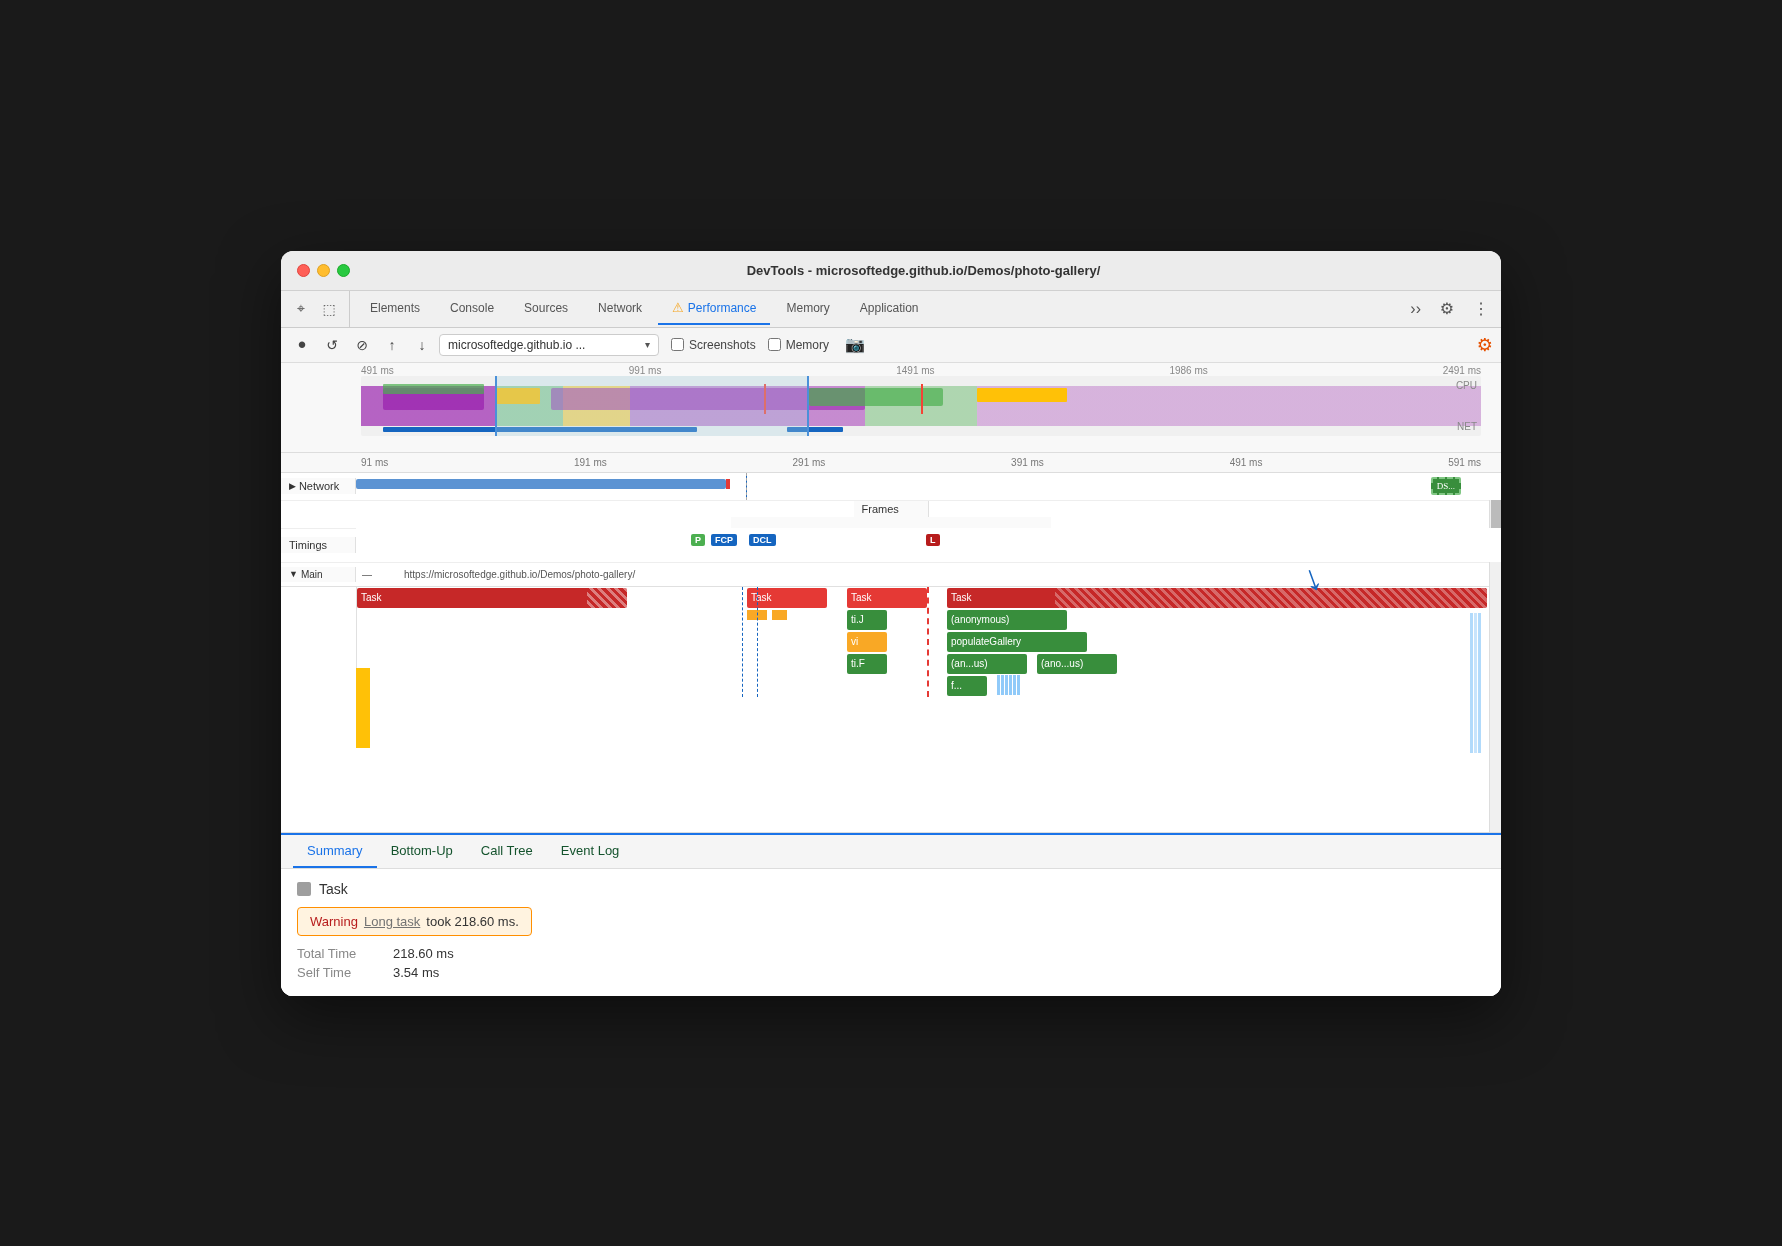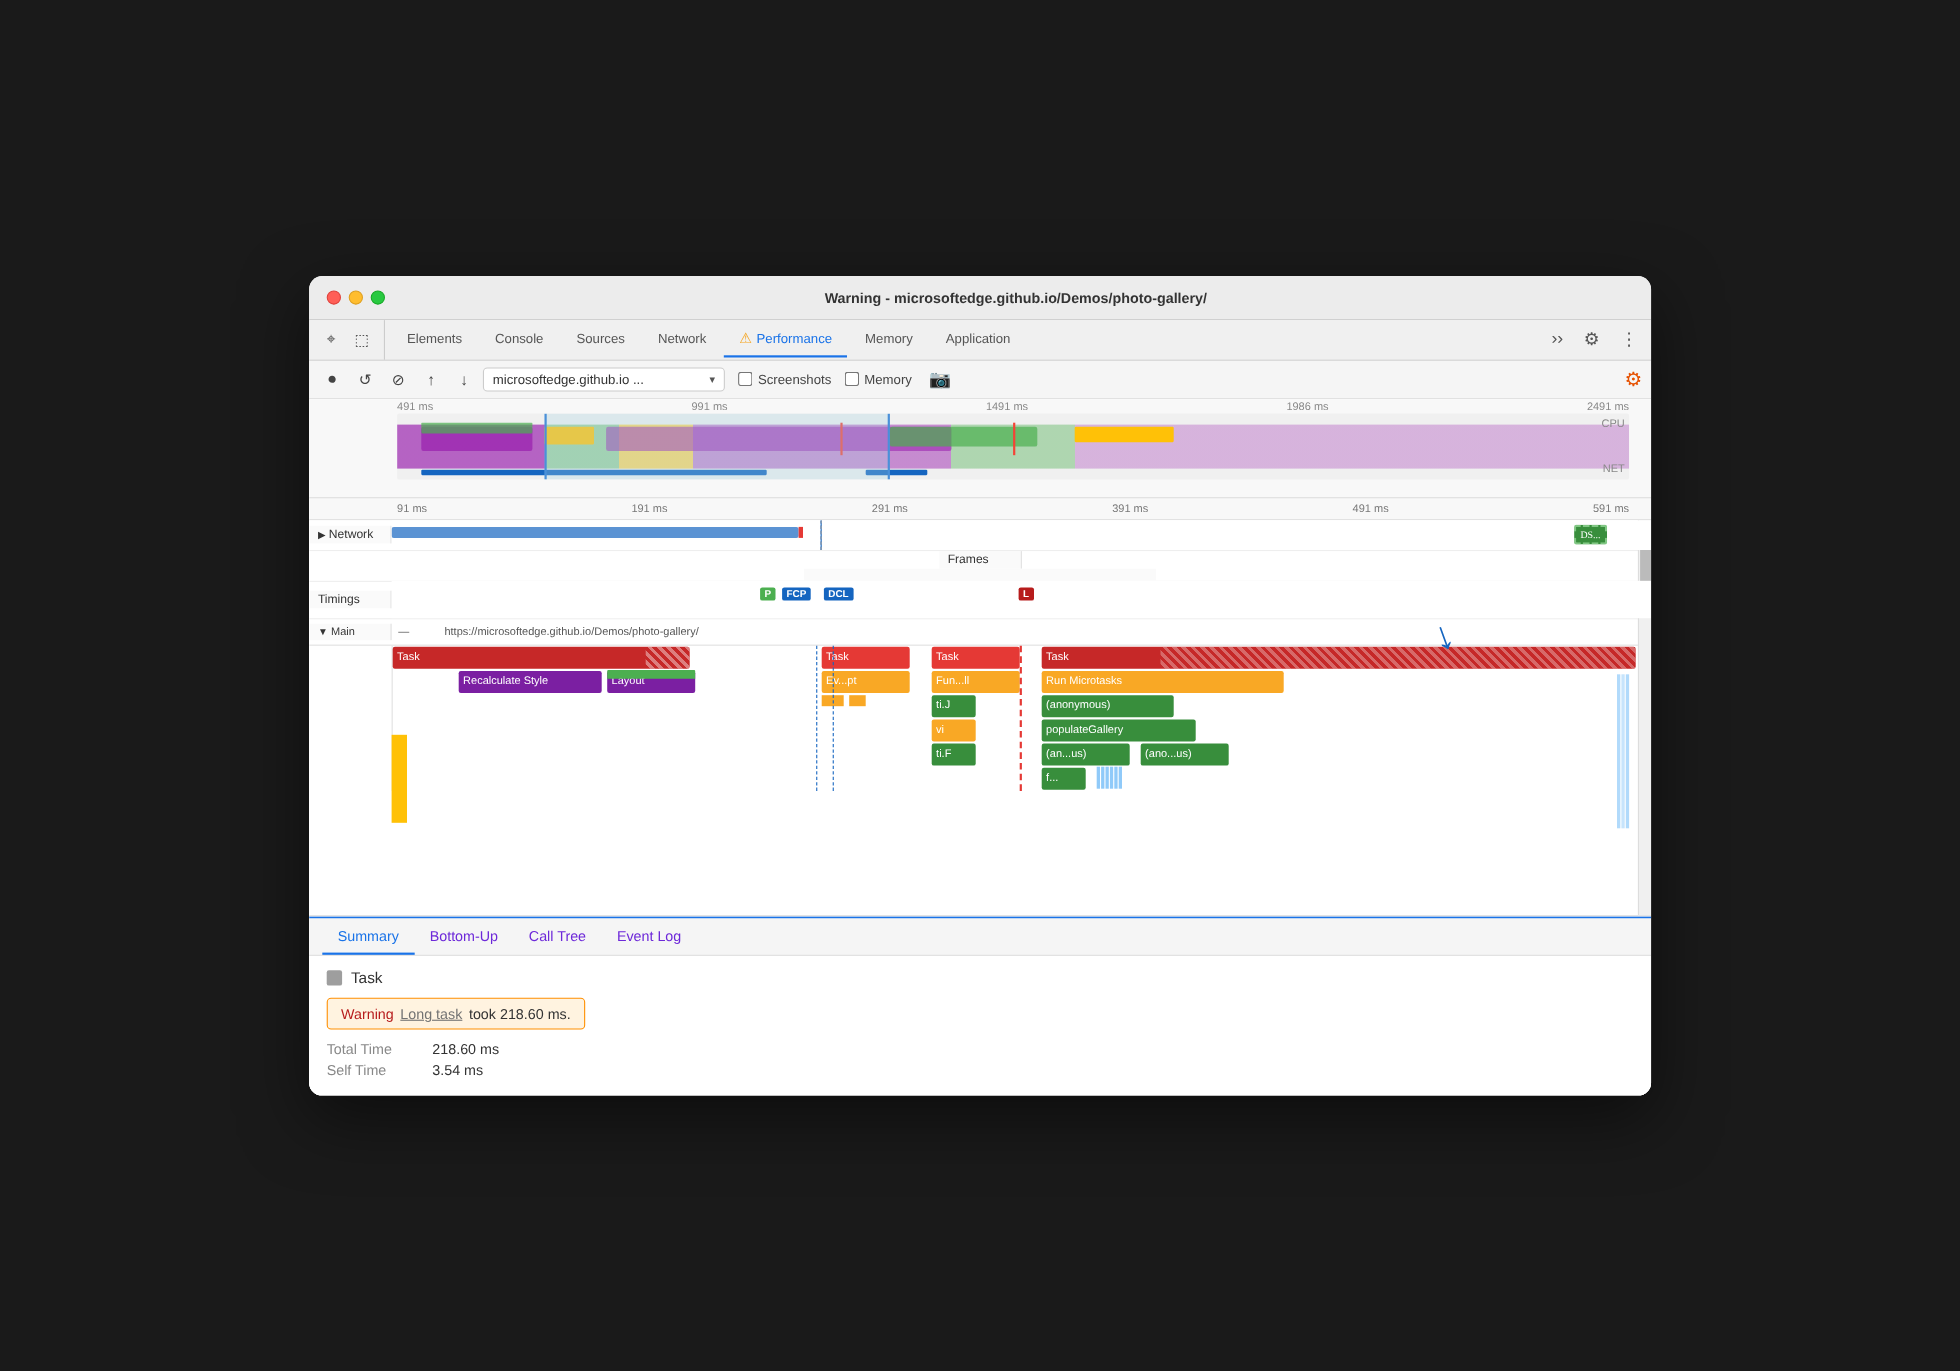--- a/index.html
+++ b/index.html
@@ -365,21 +365,21 @@
     }
     .summary-tabs {
       display: flex;
       border-bottom: 1px solid #ddd;
       background: #f5f5f5;
       padding: 0 12px;
     }
     .summary-tab {
       padding: 8px 14px;
       font-size: 13px;
-      color: #6d28d9;
+      color: #14532d;
       cursor: pointer;
       border-bottom: 2px solid transparent;
     }
     .summary-tab.active {
       color: #1a73e8;
       border-bottom: 2px solid #1a73e8;
     }
     .summary-content {
       padding: 12px 16px;
       background: white;
@@ -468,21 +468,21 @@
 <body>
 
 <div class="window">
 
   <div class="title-bar">
     <div class="traffic-lights">
       <div class="traffic-light tl-close"></div>
       <div class="traffic-light tl-minimize"></div>
       <div class="traffic-light tl-maximize"></div>
     </div>
-    <div class="title-text">Warning - microsoftedge.github.io/Demos/photo-gallery/</div>
+    <div class="title-text">DevTools - microsoftedge.github.io/Demos/photo-gallery/</div>
   </div>
 
   <div class="tabs-bar">
     <div class="devtools-icons">
       <div class="icon-btn">⌖</div>
       <div class="icon-btn">⬚</div>
     </div>
     <div class="tab">Elements</div>
     <div class="tab">Console</div>
     <div class="tab">Sources</div>
@@ -643,28 +643,20 @@
             <div style="position:absolute;top:0;right:0;bottom:0;width:40px;background:repeating-linear-gradient(45deg,transparent,transparent 3px,rgba(255,255,255,0.4) 3px,rgba(255,255,255,0.4) 6px);"></div>
           </div>
           <div class="flame-block" style="left:390px;width:80px;background:#e53935;">Task</div>
           <div class="flame-block" style="left:490px;width:80px;background:#e53935;">Task</div>
           <div class="flame-block" style="left:590px;width:540px;background:#c62828;">
             <span>Task</span>
             <div style="position:absolute;top:0;right:0;bottom:0;width:80%;background:repeating-linear-gradient(45deg,transparent,transparent 3px,rgba(255,255,255,0.3) 3px,rgba(255,255,255,0.3) 6px);"></div>
           </div>
         </div>
 
-        <div class="flame-row">
-          <div class="flame-block" style="left:60px;width:130px;background:#7b1fa2;">Recalculate Style</div>
-          <div class="flame-block" style="left:195px;width:80px;background:#7b1fa2;">Layout</div>
-          <div style="position:absolute;left:195px;top:0;width:80px;height:8px;background:#4caf50;border-radius:1px 1px 0 0;"></div>
-          <div class="flame-block" style="left:390px;width:80px;background:#f9a825;">Ev...pt</div>
-          <div class="flame-block" style="left:490px;width:80px;background:#f9a825;">Fun...ll</div>
-          <div class="flame-block" style="left:590px;width:220px;background:#f9a825;">Run Microtasks</div>
-        </div>
 
         <div class="flame-row">
 
           <div style="position:absolute;left:390px;top:1px;width:20px;height:10px;background:#f9a825;"></div>
           <div style="position:absolute;left:415px;top:1px;width:15px;height:10px;background:#f9a825;"></div>
           <div class="flame-block" style="left:490px;width:40px;background:#388e3c;">ti.J</div>
           <div class="flame-block" style="left:590px;width:120px;background:#388e3c;">(anonymous)</div>
         </div>
 
         <div class="flame-row">

